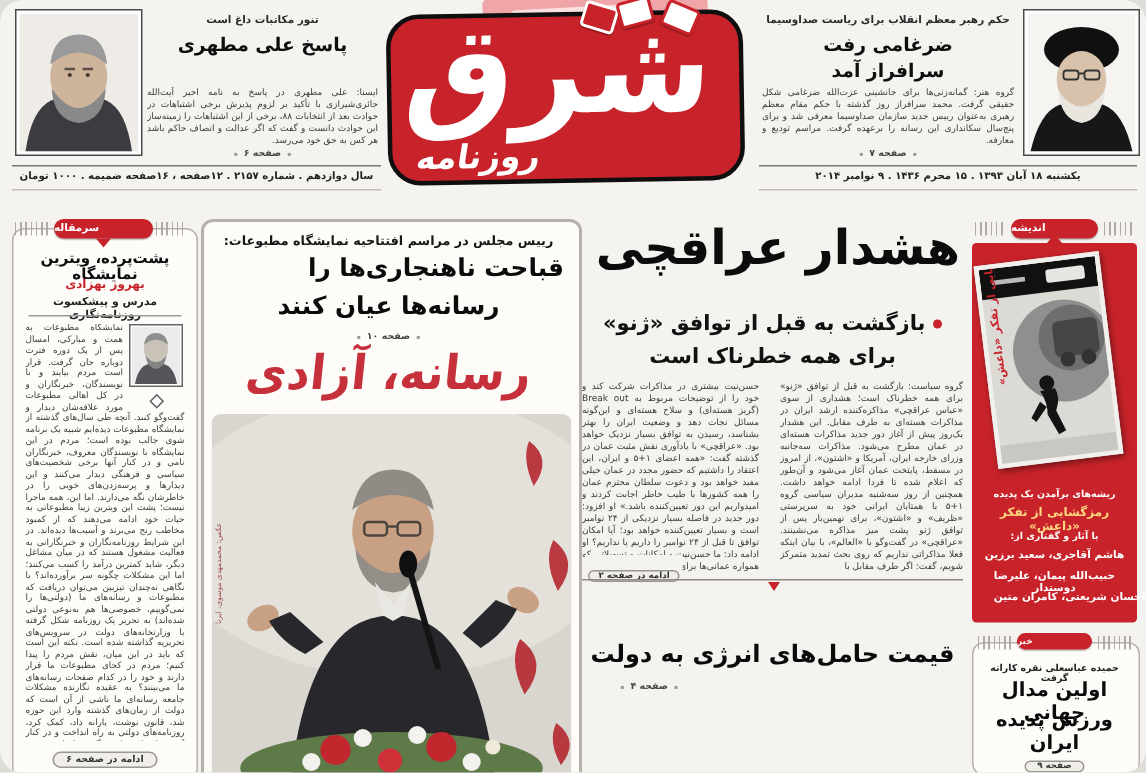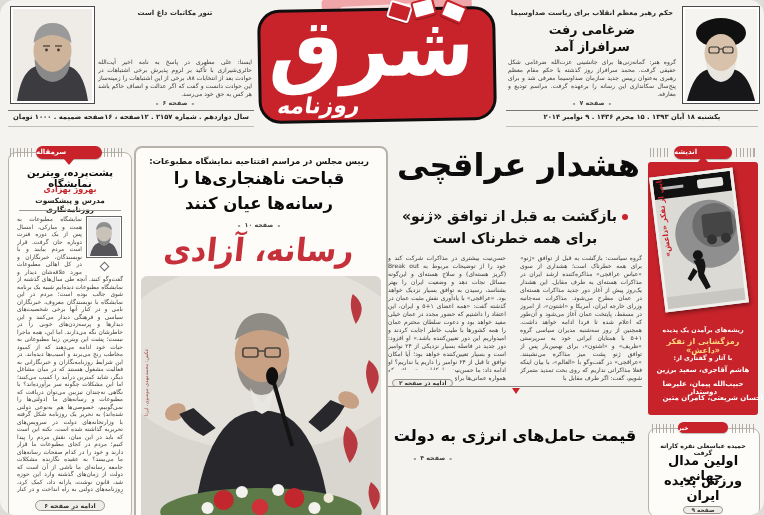--- a/index.html
+++ b/index.html
@@ -50,20 +50,21 @@
       <ellipse cx="39.5" cy="42" rx="19" ry="23" fill="#cfb49c"></ellipse>
       <path d="M20.5 34 q2-20 19-20 q17 0 19 20 q-10-8-19-8 q-9 0-19 8z" fill="#9a9a9a"></path>
       <path d="M21.5 50 q1 21 18 23 q17-2 18-23 q-9 13-18 13 q-9 0-18-13z" fill="#898989"></path>
       <line x1="30" y1="37" x2="37" y2="37" stroke="#5a5047" stroke-width="1.6"></line>
       <line x1="42" y1="37" x2="49" y2="37" stroke="#5a5047" stroke-width="1.6"></line>
       <circle cx="33.5" cy="41" r="1.4" fill="#40382f"></circle>
       <circle cx="45.5" cy="41" r="1.4" fill="#40382f"></circle>
     </svg>
   </div>
   <div class="abs ctr kicker" style="left:98px;top:9px;width:154px;">تنور مکاتبات داغ است</div>
+  <div class="abs ctr h2" style="left:98px;top:22px;width:154px;">پاسخ علی مطهری</div>
   <div class="abs just micro" style="left:98px;top:58px;width:154px;height:40px;overflow:hidden;">ایسنا: علی مطهری در پاسخ به نامه اخیر آیت‌الله حائری‌شیرازی با تأکید بر لزوم پذیرش برخی اشتباهات در حوادث بعد از انتخابات ۸۸، برخی از این اشتباهات را زمینه‌ساز این حوادث دانست و گفت که اگر عدالت و انصاف حاکم باشد هر کس به حق خود می‌رسد.</div>
   <div class="abs ctr pg" style="left:98px;top:99px;width:154px;">صفحه ۶</div>
   <div class="abs rule" style="left:8px;top:110px;width:246px;"></div>
   <div class="abs ctr b" style="left:8px;top:113px;width:246px;font-size:6.8px;color:#222;">سال دوازدهم . شماره ۲۱۵۷ . ۱۲صفحه ، ۱۶صفحه ضمیمه . ۱۰۰۰ تومان</div>
   <div class="abs rule-lt" style="left:8px;top:126px;width:246px;"></div>
 
   <div class="abs" style="left:256px;top:0;width:244px;height:130px;">
     <div class="abs" style="left:66px;top:-4px;width:150px;height:28px;background:#f0a5a8;transform:rotate(-3deg);border-radius:3px;">
       <div class="abs" style="left:18px;top:8px;width:90px;height:8px;background:rgba(255,255,255,.65);border-radius:4px;"></div>
     </div>
@@ -121,21 +122,21 @@
       <span class="pill">ادامه در صفحه ۶</span>
     </div>
   </div>
   <div class="abs ticks" style="left:10px;top:148px;width:24px;"></div>
   <div class="abs tab" style="left:36px;top:146px;width:66px;">سرمقاله</div>
   <div class="abs ticks" style="left:104px;top:148px;width:18px;"></div>
   <div class="abs notch-dn" style="left:64px;top:159px;"></div>
 
   <div class="abs panel" style="left:134px;top:146px;width:250px;height:378px;border-width:2px;">
     <div class="abs ctr b" style="left:6px;top:8px;width:234px;font-size:8.5px;color:#161616;">رییس مجلس در مراسم افتتاحیه نمایشگاه مطبوعات:</div>
-    <div class="abs ctr" style="left:6px;top:21px;width:234px;font-size:16.5px;font-weight:bold;color:#0b0b0b;">قباحت ناهنجاری‌ها را</div>
+    <div class="abs ctr" style="left:6px;top:21px;width:234px;font-size:16.5px;font-weight:bold;color:#0b0b0b;text-align:right;">قباحت ناهنجاری‌ها را</div>
     <div class="abs ctr" style="left:6px;top:46px;width:234px;font-size:16.5px;font-weight:bold;color:#0b0b0b;">رسانه‌ها عیان کنند</div>
     <div class="abs ctr pg" style="left:6px;top:73px;width:234px;">صفحه ۱۰</div>
     <div class="abs ctr banner-cal" style="left:6px;top:84px;width:234px;">رسانه، آزادی</div>
     <div class="abs" style="left:5px;right:5px;top:128px;bottom:4px;border-radius:6px;overflow:hidden;">
       <svg width="100%" height="100%" viewBox="0 0 238 246" preserveAspectRatio="none">
         <rect width="238" height="246" fill="#d9d6d0"></rect>
         <ellipse cx="120" cy="80" rx="150" ry="95" fill="#e4e1db"></ellipse>
         <path d="M210 18 q16 12 3 30 q-8-18-3-30z" fill="#b3272d" opacity=".9"></path>
         <path d="M226 84 q18 14 3 34 q-10-20-3-34z" fill="#b3272d" opacity=".9"></path>
         <path d="M204 150 q20 15 3 37 q-11-22-3-37z" fill="#b3272d" opacity=".9"></path>

